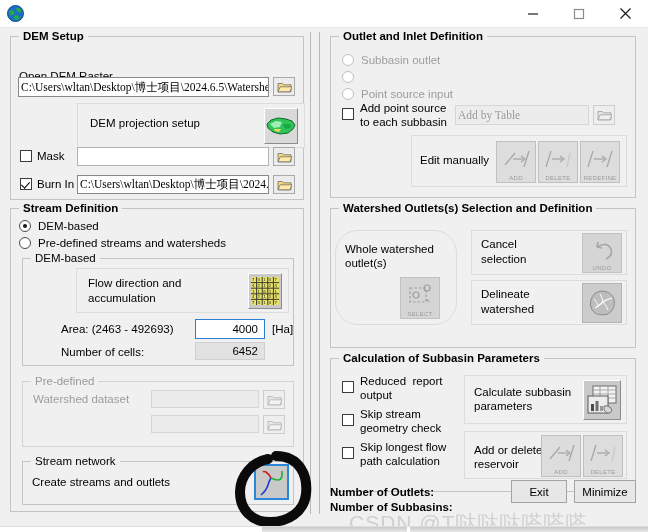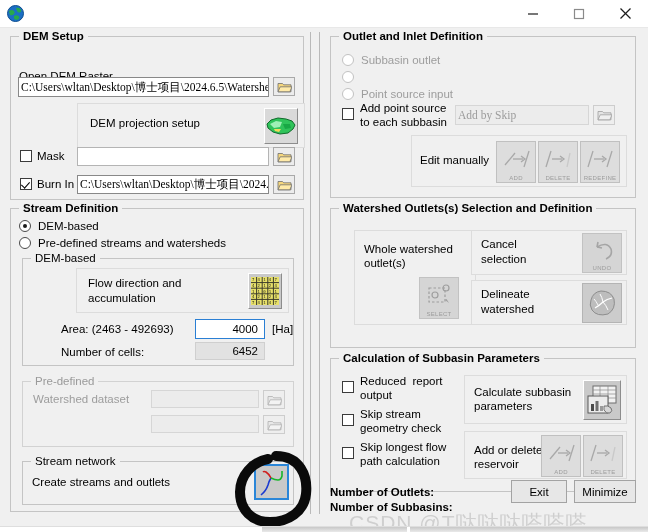--- a/index.html
+++ b/index.html
@@ -402,21 +402,21 @@
 
       <div class="radio dim" style="left:11px; top:34px;"></div>
 
       <div class="radio dim" style="left:11px; top:51px;"></div>
       <span class="lbl dim" style="left:30px; top:51px;">Point source input</span>
 
       <div class="cbox" style="left:11px; top:71px;"></div>
       <span class="lbl" style="left:29px; top:65px;">Add point source</span>
       <span class="lbl" style="left:29px; top:79px;">to each subbasin</span>
 
-      <div class="tbox ghost placeholder" style="left:124px; top:68px; width:134px; height:20px;">Add by Skip</div>
+      <div class="tbox ghost placeholder" style="left:124px; top:68px; width:134px; height:20px;">Add by Table</div>
       <div class="folderbtn dim" style="left:262px; top:68px; height:20px;">
         <svg width="15" height="12" viewBox="0 0 15 12">
           <path d="M1 2.5 h4.5 l1.2 1.3 H14 v7 H1 z" fill="#e4e4e4" stroke="#9e9e9e" stroke-width=".8"></path>
           <path d="M1 10.8 l2.2 -5 H15 l-2.2 5 z" fill="#efefef" stroke="#9e9e9e" stroke-width=".8"></path>
         </svg>
       </div>
 
       <div class="panel" style="left:80px; top:98px; width:216px; height:52px;">
         <span class="lbl" style="left:8px; top:18px;">Edit manually</span>
         <div class="iconbtn" style="left:84px; top:5px; width:40px; height:42px; background:#dddddd; border-color:#c0c0c0;">
@@ -445,21 +445,21 @@
             <line x1="22" y1="20" x2="27" y2="4" stroke="#a8a8a8" stroke-width="1.3"></line>
           </svg>
           <span class="cap">REDEFINE</span>
         </div>
       </div>
     </div>
 
     <div class="group" style="left:330px; top:180px; width:306px; height:140px;">
       <span class="legend">Watershed Outlets(s) Selection and Definition</span>
 
-      <div class="panel" style="left:23px; top:21px; width:122px; height:95px;">
+      <div class="panel" style="left:4px; top:21px; width:122px; height:95px;border-radius:23px;">
         <span class="lbl" style="left:9px; top:12px;">Whole watershed</span>
         <span class="lbl" style="left:9px; top:26px;">outlet(s)</span>
         <div class="iconbtn" style="left:64px; top:46px; width:40px; height:42px; background:#d5d5d5; border-color:#c2c2c2;">
           <svg width="30" height="26" viewBox="0 0 30 26" style="margin-bottom:5px;">
             <rect x="5" y="5" width="16" height="14" fill="none" stroke="#9e9e9e" stroke-width="1.2" stroke-dasharray="2.5 2"></rect>
             <circle cx="11" cy="12" r="3" fill="none" stroke="#9e9e9e" stroke-width="1.2"></circle>
             <circle cx="22" cy="5" r="3" fill="none" stroke="#9e9e9e" stroke-width="1.2"></circle>
             <path d="M25 20 l-4 -3 l1.5 -1 z" fill="#9e9e9e"></path>
           </svg>
           <span class="cap">SELECT</span>

